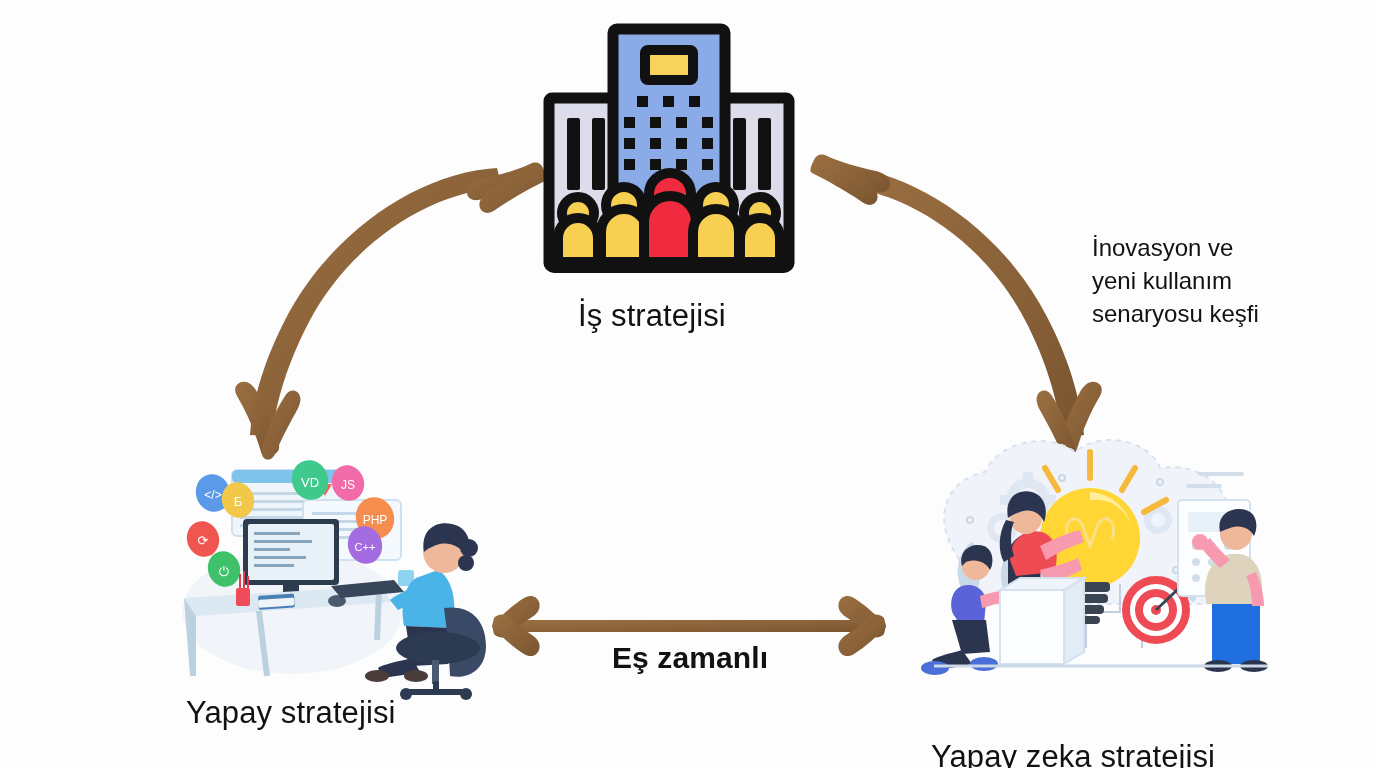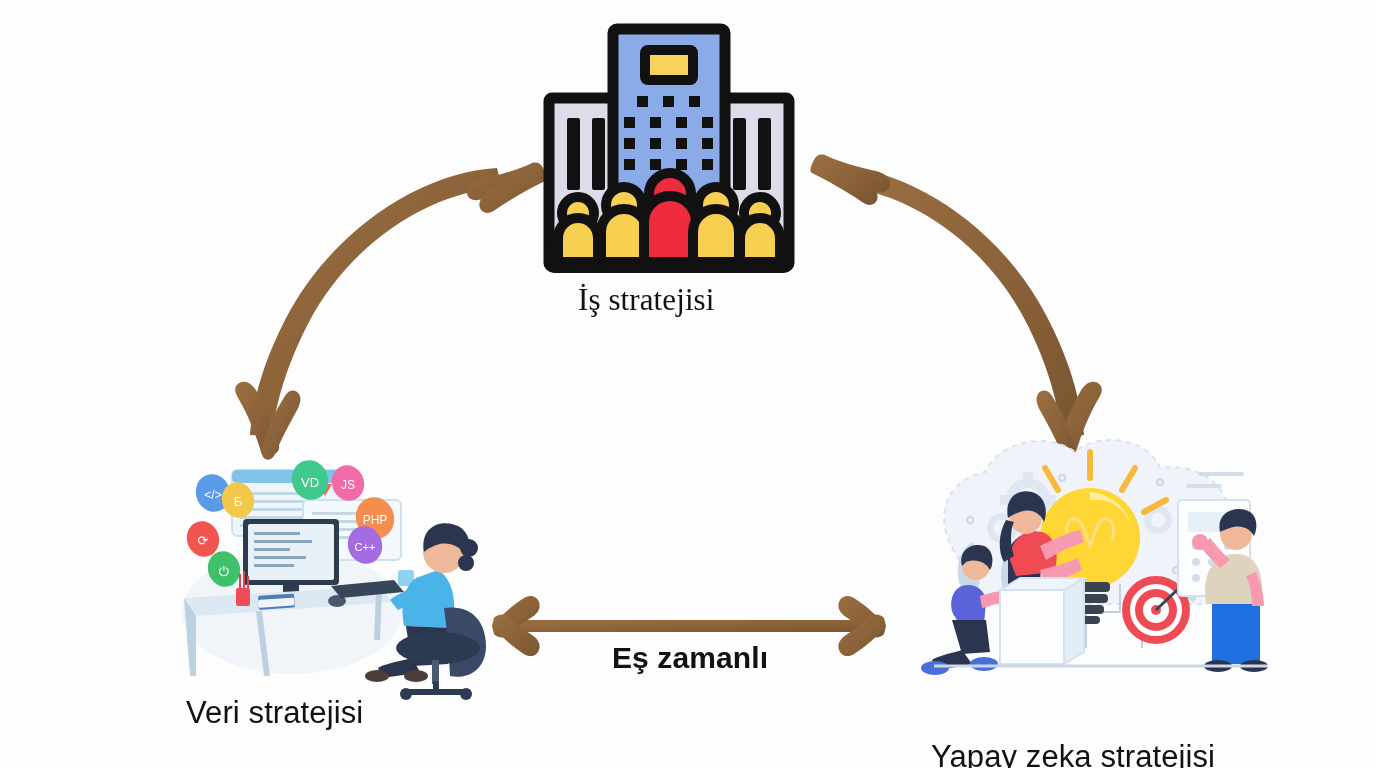--- a/index.html
+++ b/index.html
@@ -18,21 +18,21 @@
   .abs { position: absolute; }
 
   
   .label {
     color: #121212;
     font-size: 31px;
     font-weight: 400;
     letter-spacing: .1px;
     white-space: nowrap;
   }
-  #label-business { left: 578px; top: 282px; font-family: Liberation Serif, serif; }
+  #label-business { left: 578px; top: 298px; }
   #label-data     { left: 186px; top: 695px; }
   #label-ai       { left: 931px; top: 695px; margin-top: 44px; }
   #label-sync     { left: 612px; top: 641px; font-size: 30px; font-weight: bold; }
 
   #label-innovation {
     left: 1092px; top: 231px;
     width: 205px;
     color: #121212;
     font-size: 24px;
     line-height: 33px;
@@ -479,20 +479,25 @@
       <path d="M 1256 572 C 1262 586 1264 598 1264 606 L 1252 606 C 1252 596 1250 584 1246 576 Z" fill="#f79ab0"></path>
       <ellipse cx="1218" cy="666" rx="14" ry="6" fill="#2c3550"></ellipse>
       <ellipse cx="1254" cy="666" rx="14" ry="6" fill="#2c3550"></ellipse>
     </g>
 
     <line x1="934" y1="666" x2="1268" y2="666" stroke="#cbd8e6" stroke-width="3"></line>
   </svg>
 
   <div class="abs label" id="label-business">İş stratejisi</div>
 
-  <div class="abs label" id="label-data">Veri stratejisi</div>
+  <div class="abs label" id="label-data">Yapay stratejisi</div>
 
   <div class="abs label" id="label-ai">Yapay zeka stratejisi</div>
 
   <div class="abs label" id="label-sync">Eş zamanlı</div>
 
+  <div class="abs" id="label-innovation">
+    <div>İnovasyon ve</div>
+    <div>yeni kullanım</div>
+    <div>senaryosu keşfi</div>
+  </div>
 
 </div>
 
 </body></html>

